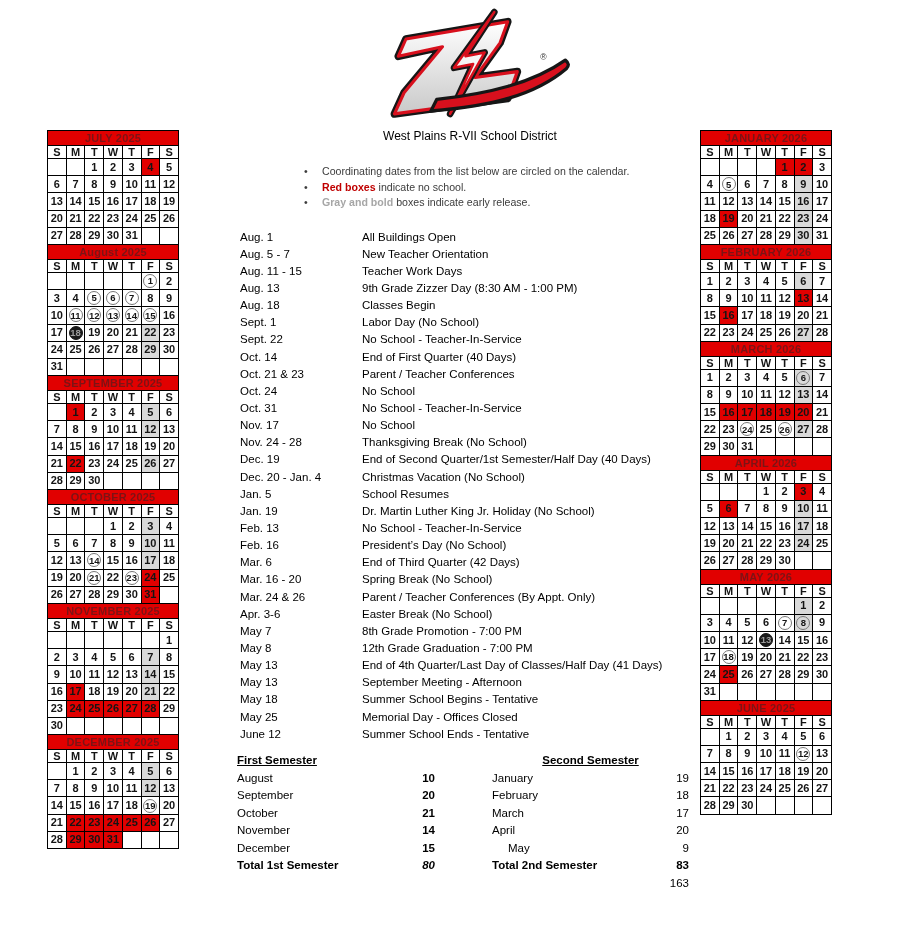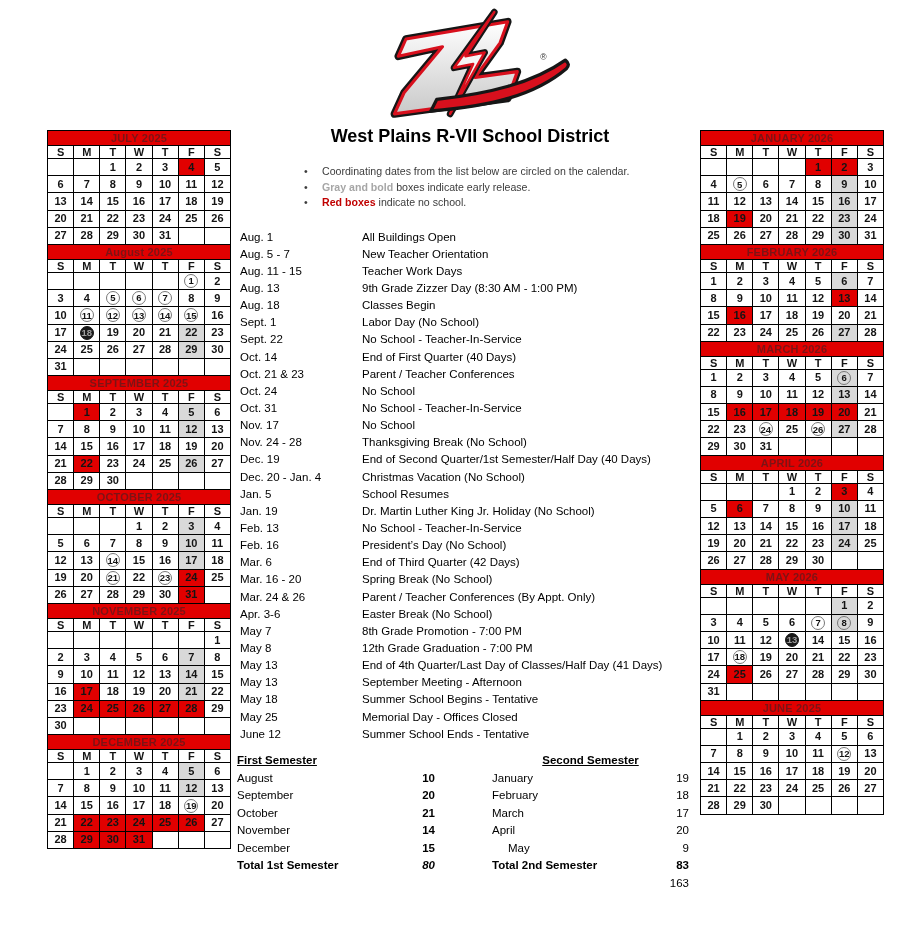--- a/index.html
+++ b/index.html
@@ -8,35 +8,35 @@
   *{box-sizing:border-box;}
   html,body{margin:0;padding:0;}
   body{width:902px;height:925px;background:#fff;font-family:"Liberation Sans",sans-serif;color:#000;position:relative;overflow:hidden;}
   .page{position:absolute;inset:0;}
 
   
   .logo{position:absolute;left:381px;top:6px;width:192px;height:114px;}
 
   
   .title-block{position:absolute;left:250px;top:128px;width:440px;text-align:center;}
-  .t1,.t2{font-weight:bold;font-size:18px;line-height:16.5px;}
+  .t1,.t2{font-weight:normal;font-size:12px;line-height:16.5px;}
   ul.legend{position:absolute;left:300px;top:164px;width:380px;margin:0;padding:0;list-style:none;}
   ul.legend li{position:relative;padding-left:22px;font-size:10.6px;line-height:15.6px;color:#3c3c3c;}
   ul.legend li::before{content:"\2022";position:absolute;left:4px;color:#3c3c3c;}
   ul.legend .lead{font-weight:bold;}
 
   
   .events{position:absolute;left:240px;top:228px;width:460px;}
   .evt{display:flex;height:17.15px;align-items:center;font-size:11.5px;}
   .evt-date{width:122px;flex:none;}
   .evt-desc{flex:1;white-space:nowrap;}
 
   
   .mcol{position:absolute;top:130px;width:154px;}
-  table.cal{border-collapse:collapse;width:184px;table-layout:fixed;margin-top:-1px;}
+  table.cal{border-collapse:collapse;width:132px;table-layout:fixed;margin-top:-1px;}
   table.cal:first-child{margin-top:0;}
   .cal th,.cal td{border:1px solid #000;padding:0;text-align:center;vertical-align:middle;font-weight:bold;font-size:11px;color:var(--ink);}
   .cal th.mh{background:var(--red);color:var(--maroon);height:15px;font-size:11px;letter-spacing:.2px;}
   .cal tr.dow th{height:13px;}
   .cal td{height:17.2px;line-height:1;}
   .cal td.red{background:var(--red);}
   .cal td.gray{background:var(--gray);}
   .circ{display:inline-flex;width:14px;height:14px;border:1.4px solid #787878;border-radius:50%;align-items:center;justify-content:center;font-size:9.5px;line-height:1;}
   .circ.filled{background:#191919;border-color:#191919;color:#9c9c9c;}
 
@@ -71,22 +71,22 @@
       <text x="166" y="56" font-size="9" fill="#333">®</text>
     </svg>
   </div>
 
   <div class="title-block">
     <div class="t1">West Plains R-VII School District</div>
   </div>
 
   <ul class="legend" id="legend">
       <li><span>Coordinating dates from the list below are circled on the calendar.</span></li>
+      <li><span class="lead" style="color: rgb(192, 0, 0);">Red boxes</span><span> indicate no school.</span></li>
       <li><span class="lead" style="color: rgb(166, 166, 166);">Gray and bold</span><span> boxes indicate early release.</span></li>
-      <li><span class="lead" style="color: rgb(192, 0, 0);">Red boxes</span><span> indicate no school.</span></li>
     </ul>
 
   <div class="events" id="events">
       <div class="evt">
         <span class="evt-date">Aug. 1</span>
         <span class="evt-desc">All Buildings Open</span>
       </div>
       <div class="evt">
         <span class="evt-date">Aug. 5 - 7</span>
         <span class="evt-desc">New Teacher Orientation</span>

